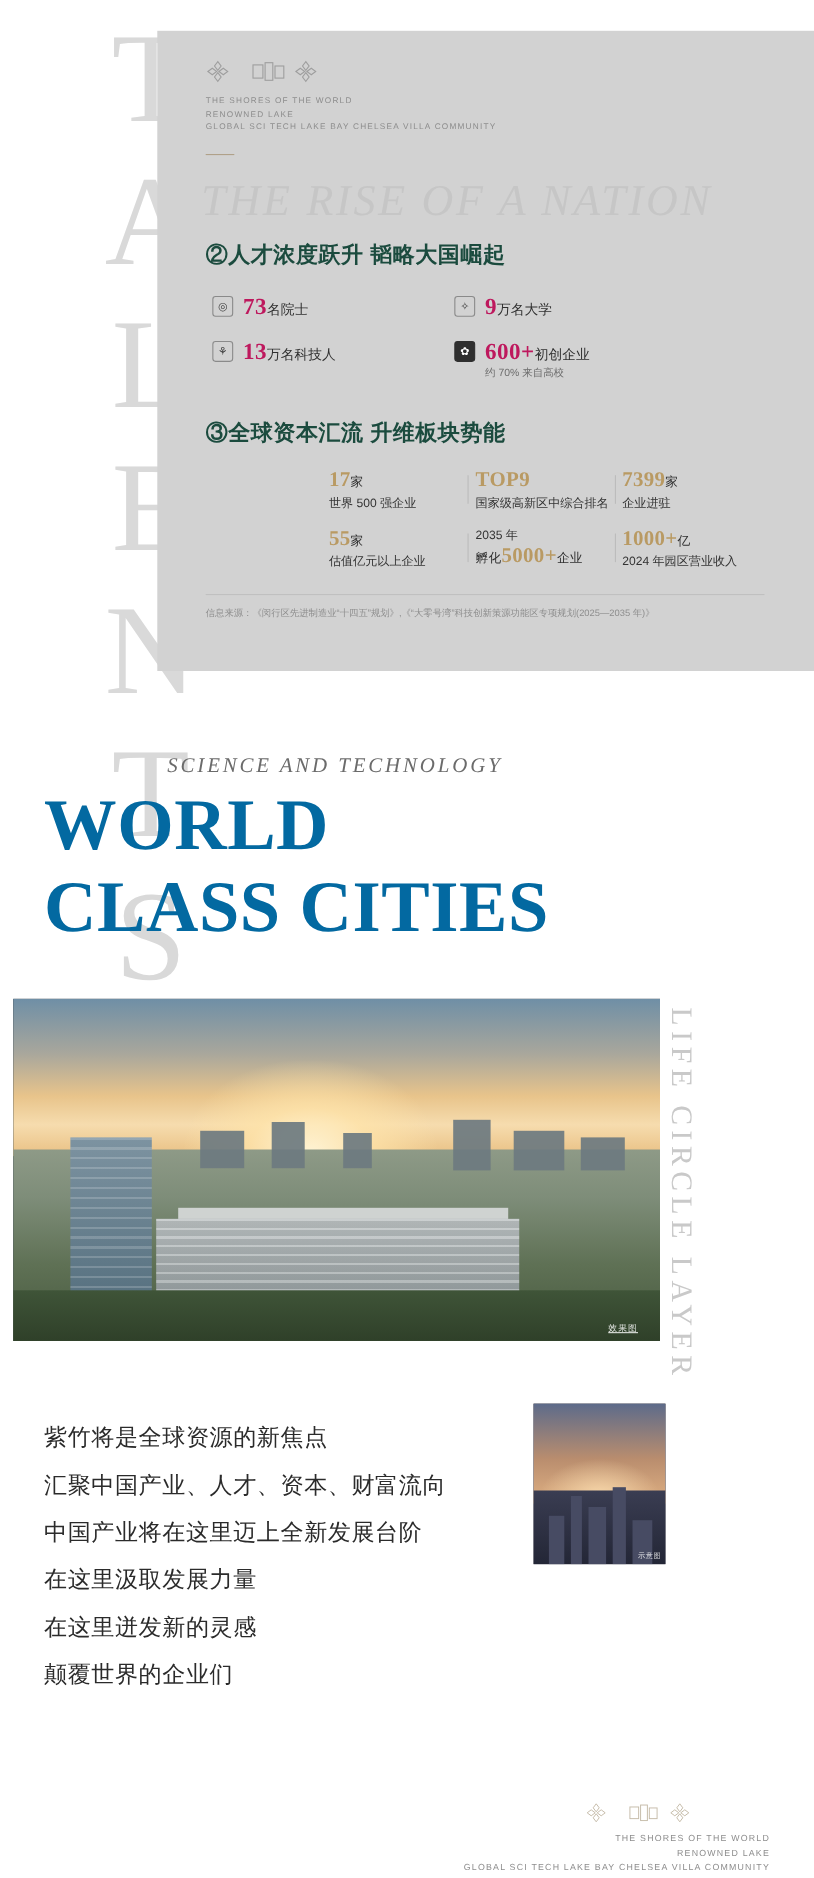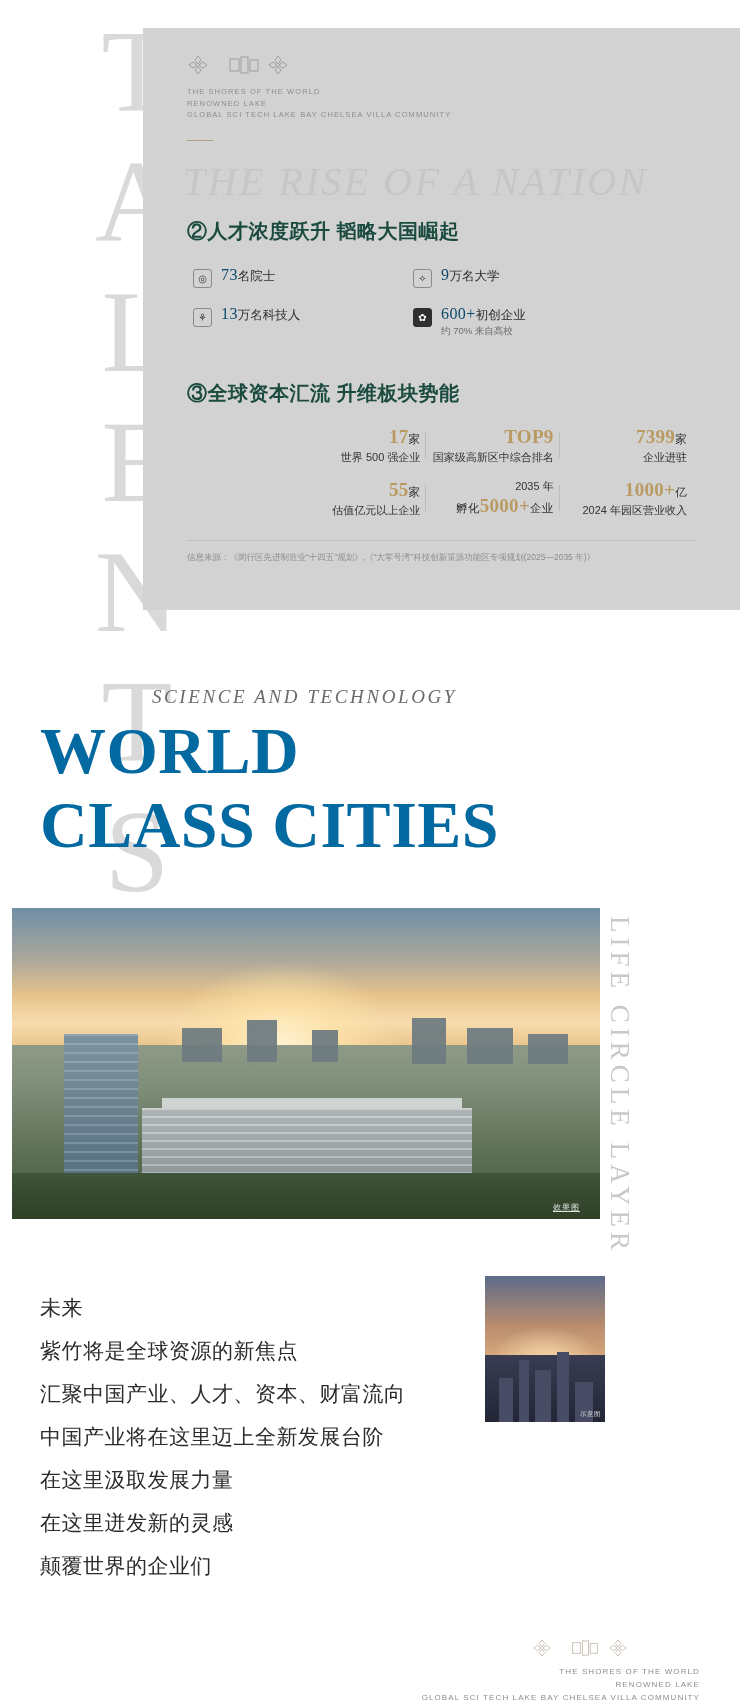--- a/index.html
+++ b/index.html
@@ -120,39 +120,39 @@
     flex: none;
   }
   .ico.dark {
     background: #2f2f2f;
     border-color: #2f2f2f;
     color: #ffffff;
   }
   .stat-txt { line-height: 1.15; }
   .big {
     font-family: "Liberation Serif", serif;
-    font-size: 16px;
-    color: #0c4a6e;
-    font-weight: normal;
+    font-size: 21px;
+    color: #be185d;
+    font-weight: bold;
     letter-spacing: .4px;
   }
   .unit { font-size: 12.5px; color: #2f2f2f; }
   .sub-note { font-size: 9.5px; color: #6d6d6d; margin-top: 3px; }
 
   
   .cap-grid {
     position: absolute;
     left: 150px;
     top: 398px;
     width: 400px;
     display: grid;
     grid-template-columns: 1fr 1fr 1fr;
     row-gap: 14px;
   }
-  .cap-cell { text-align: right; position: relative; padding: 0 6px; }
+  .cap-cell { text-align: left; position: relative; padding: 0 6px; }
   .cap-cell .v {
     font-family: "Liberation Serif", serif;
     font-size: 19px;
     color: #b99a63;
     font-weight: bold;
     letter-spacing: .3px;
   }
   .cap-cell .v small { font-size: 11.5px; color: #2f2f2f; font-weight: normal; }
   .cap-cell .l {
     font-size: 11px;
@@ -476,21 +476,20 @@
       <div class="midbuild"></div>
       <div class="treebelt"></div>
     </div>
     <div class="photo-tag">效果图</div>
   </div>
   <div class="life-circle">LIFE CIRCLE LAYER</div>
 </div>
 
 <div class="sec4">
   <div class="copy">
-    <div>未来</div>
     <div>紫竹将是全球资源的新焦点</div>
     <div>汇聚中国产业、人才、资本、财富流向</div>
     <div>中国产业将在这里迈上全新发展台阶</div>
     <div>在这里汲取发展力量</div>
     <div>在这里迸发新的灵感</div>
     <div>颠覆世界的企业们</div>
   </div>
 
   <div class="mini-photo">
     <div class="mp-sky"></div>

